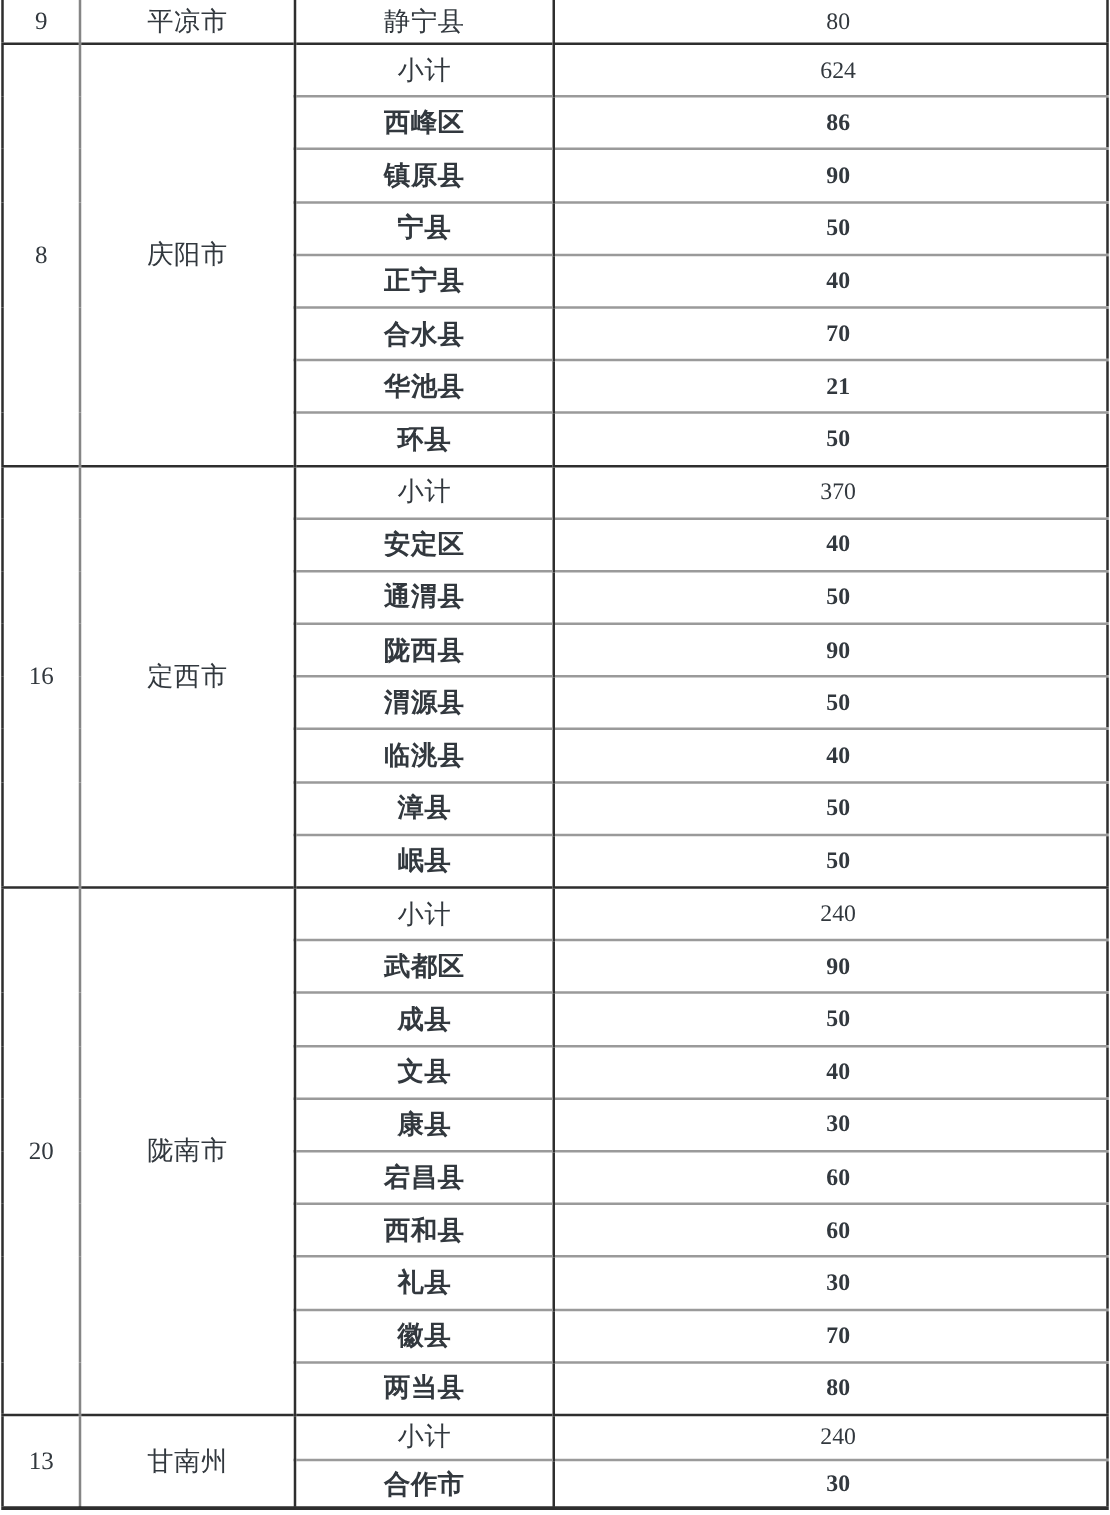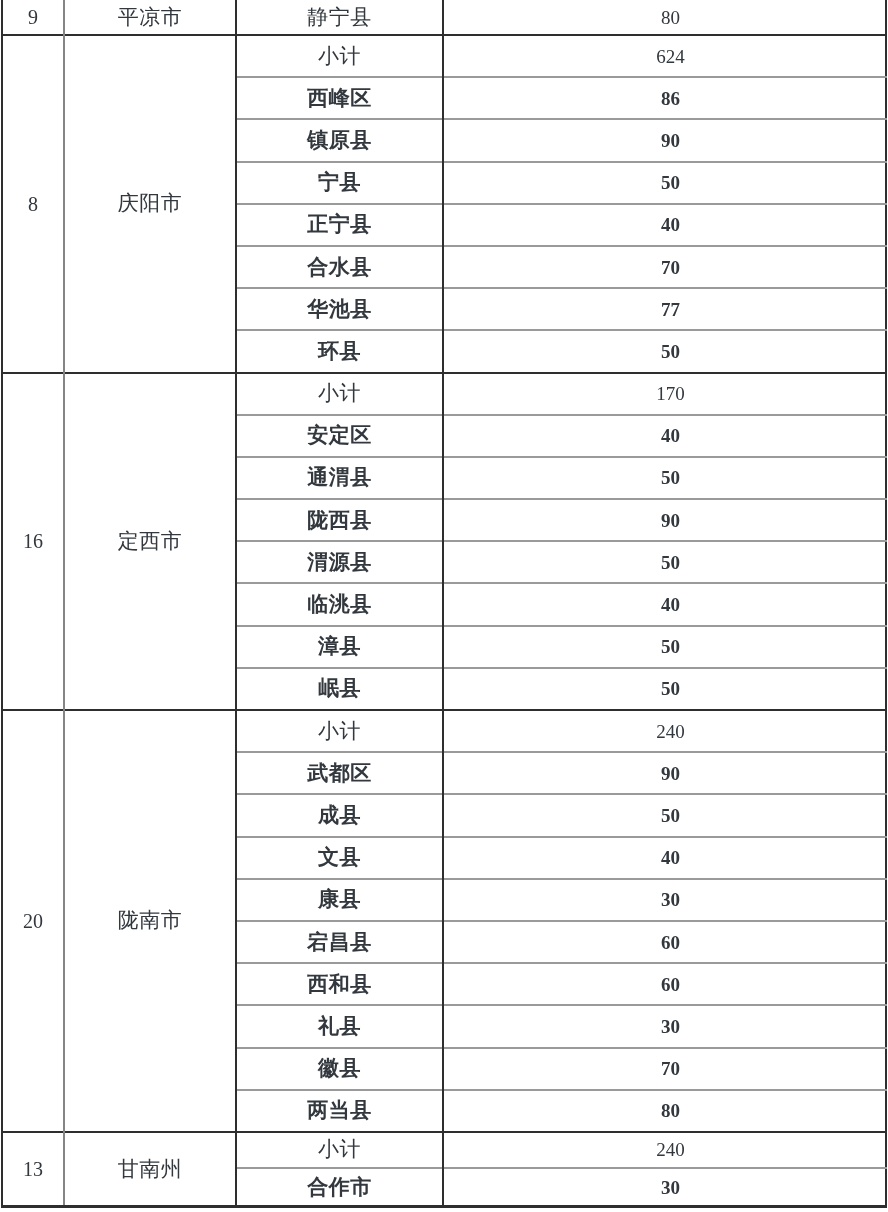--- a/index.html
+++ b/index.html
@@ -91,31 +91,31 @@
         <tr>
           <td class="c-county">正宁县</td>
           <td class="c-value">40</td>
         </tr>
         <tr>
           <td class="c-county">合水县</td>
           <td class="c-value">70</td>
         </tr>
         <tr>
           <td class="c-county">华池县</td>
-          <td class="c-value">77</td>
+          <td class="c-value">21</td>
         </tr>
         <tr>
           <td class="c-county">环县</td>
           <td class="c-value">50</td>
         </tr>
         <tr class="group-start">
           <td class="c-num" rowspan="8">16</td>
           <td class="c-city" rowspan="8">定西市</td>
           <td class="c-county">小计</td>
-          <td class="c-value">170</td>
+          <td class="c-value">370</td>
         </tr>
         <tr>
           <td class="c-county">安定区</td>
           <td class="c-value">40</td>
         </tr>
         <tr>
           <td class="c-county">通渭县</td>
           <td class="c-value">50</td>
         </tr>
         <tr>

